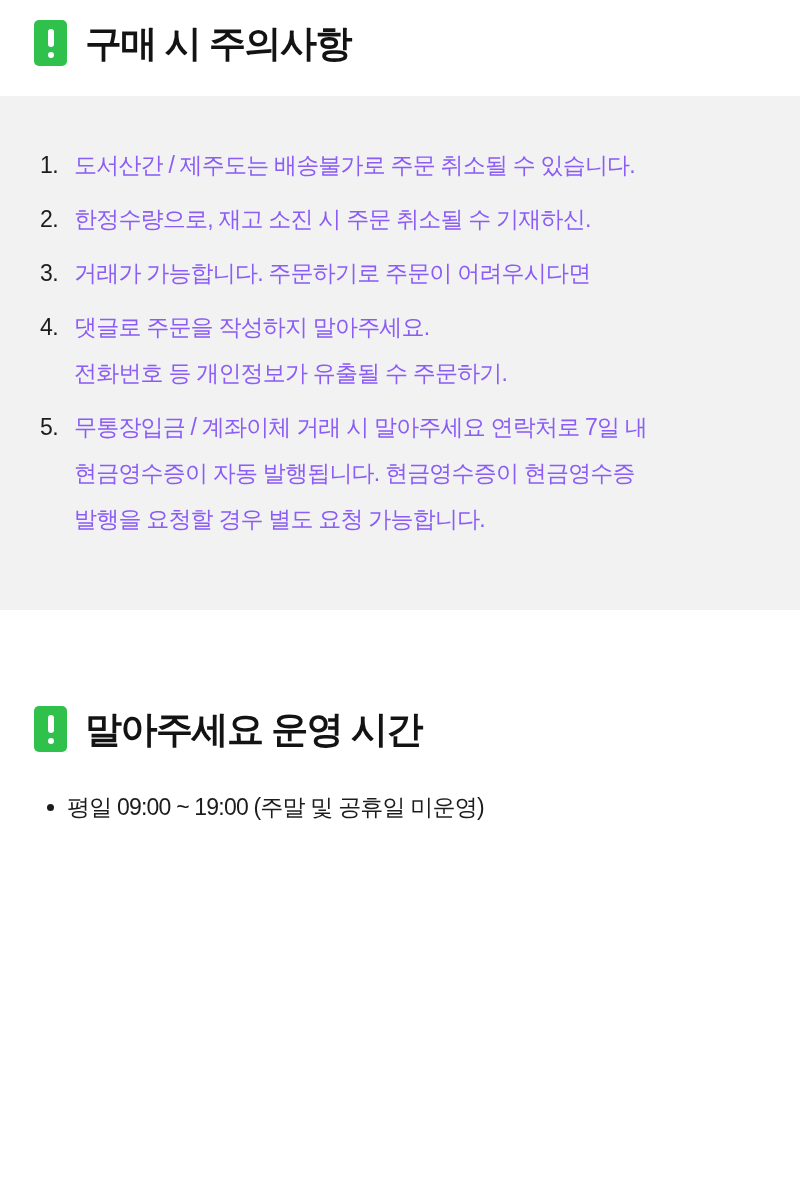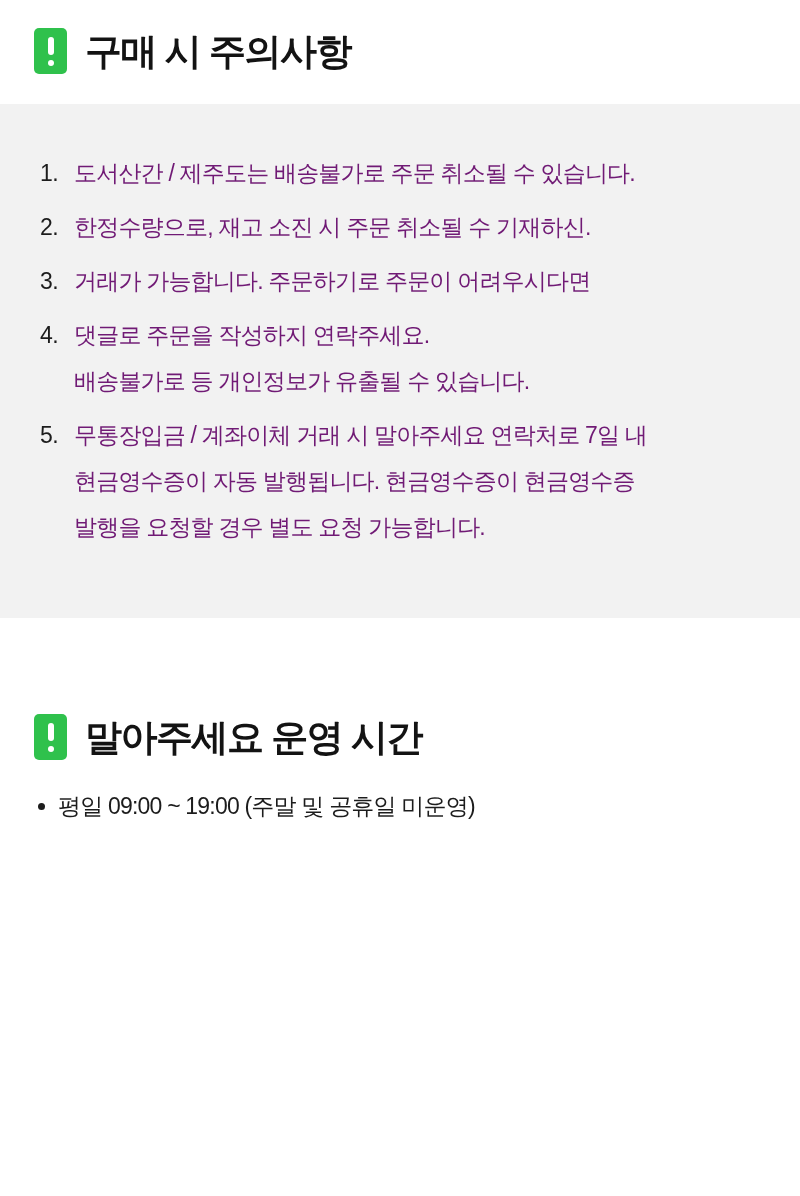--- a/index.html
+++ b/index.html
@@ -92,32 +92,32 @@
     color: #1c1c1c;
     letter-spacing: -0.5px;
   }
   .notice-lines {
     flex: 1 1 auto;
   }
   .notice-line {
     font-size: 23px;
     line-height: 46px;
     letter-spacing: -0.8px;
-    color: #701a75;
+    color: #8b5cf6;
     white-space: nowrap;
   }
 
   
   .gap {
     height: 96px;
   }
 
   
   .bullet-list {
-    margin: 0;
+    margin: 9px;
     padding: 26px 12px 0 38px;
     list-style: none;
   }
   .bullet-item {
     display: flex;
     align-items: flex-start;
     gap: 13px;
   }
   .bullet-dot {
     flex: 0 0 auto;
@@ -128,21 +128,21 @@
     margin-top: 17px;
   }
   .bullet-text {
     font-size: 23px;
     line-height: 40px;
     letter-spacing: -0.8px;
     color: #1c1c1c;
     white-space: nowrap;
   }
 
-  .head-purchase { padding-top: 28px; }
+  .head-purchase { padding-top: 20px; }
 </style>
 </head>
 <body>
 
 <div class="page">
 
   <div class="section-head head-purchase">
     <span class="head-icon">
       <span class="bang-bar"></span>
       <span class="bang-dot"></span>
@@ -170,22 +170,22 @@
       <li class="notice-item">
         <span class="notice-num">3.</span>
         <span class="notice-lines">
           <div class="notice-line">거래가 가능합니다. 주문하기로 주문이 어려우시다면</div>
         </span>
       </li>
 
       <li class="notice-item">
         <span class="notice-num">4.</span>
         <span class="notice-lines">
-          <div class="notice-line">댓글로 주문을 작성하지 연락주세요.</div>
-          <div class="notice-line">배송불가로 등 개인정보가 유출될 수 있습니다.</div>
+          <div class="notice-line">댓글로 주문을 작성하지 말아주세요.</div>
+          <div class="notice-line">전화번호 등 개인정보가 유출될 수 주문하기.</div>
         </span>
       </li>
 
       <li class="notice-item">
         <span class="notice-num">5.</span>
         <span class="notice-lines">
           <div class="notice-line">무통장입금 / 계좌이체 거래 시 말아주세요 연락처로 7일 내</div>
           <div class="notice-line">현금영수증이 자동 발행됩니다. 현금영수증이 현금영수증</div>
           <div class="notice-line">발행을 요청할 경우 별도 요청 가능합니다.</div>
         </span>

